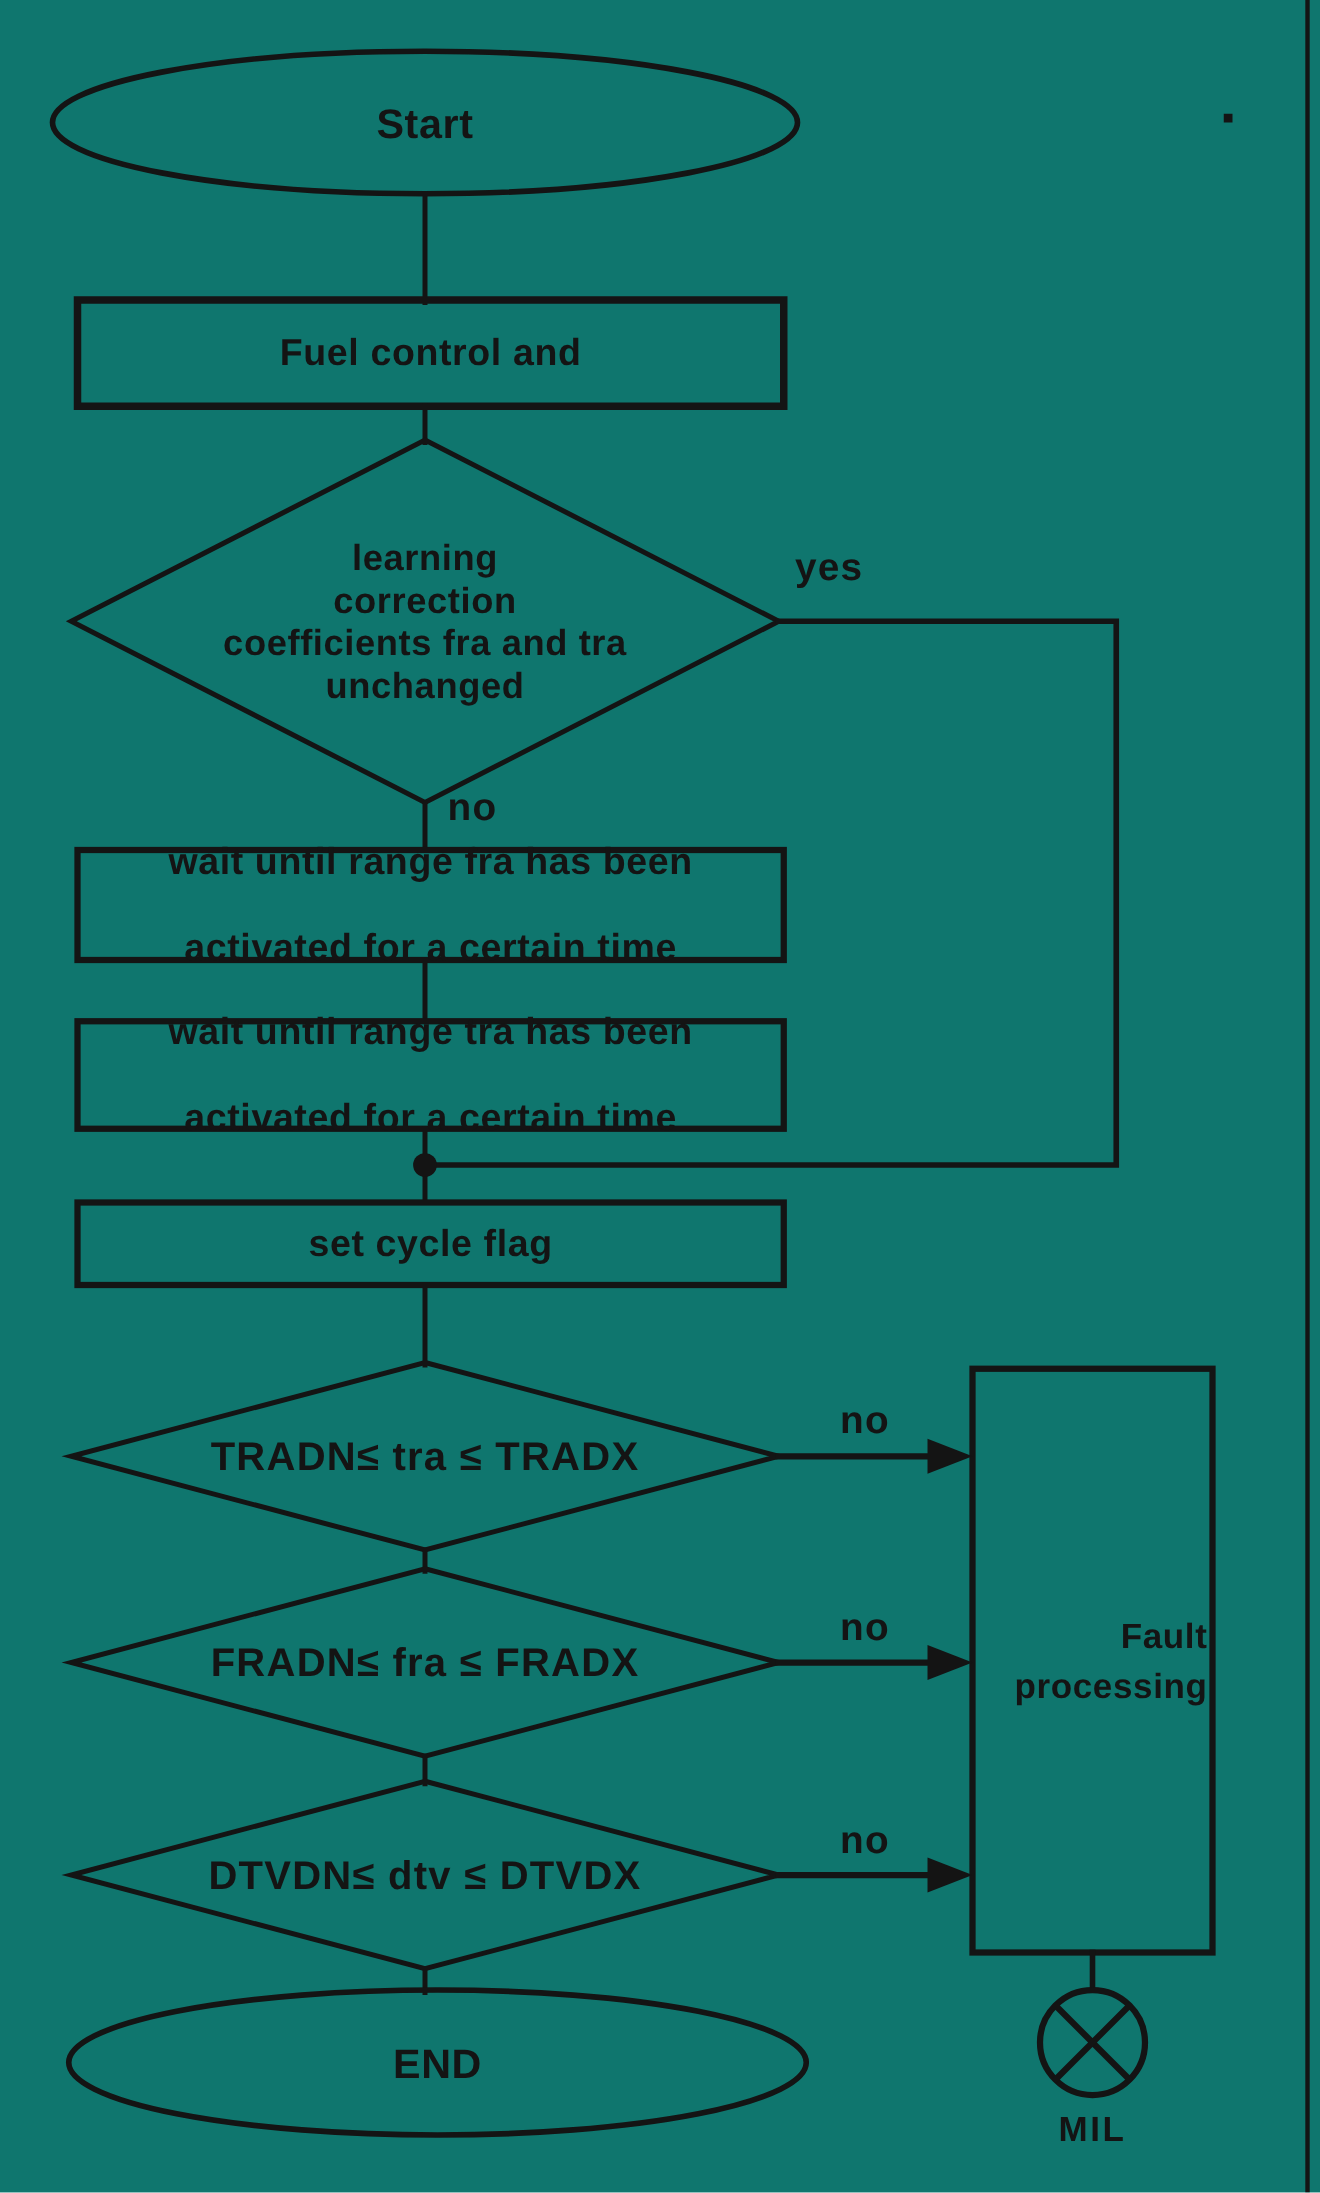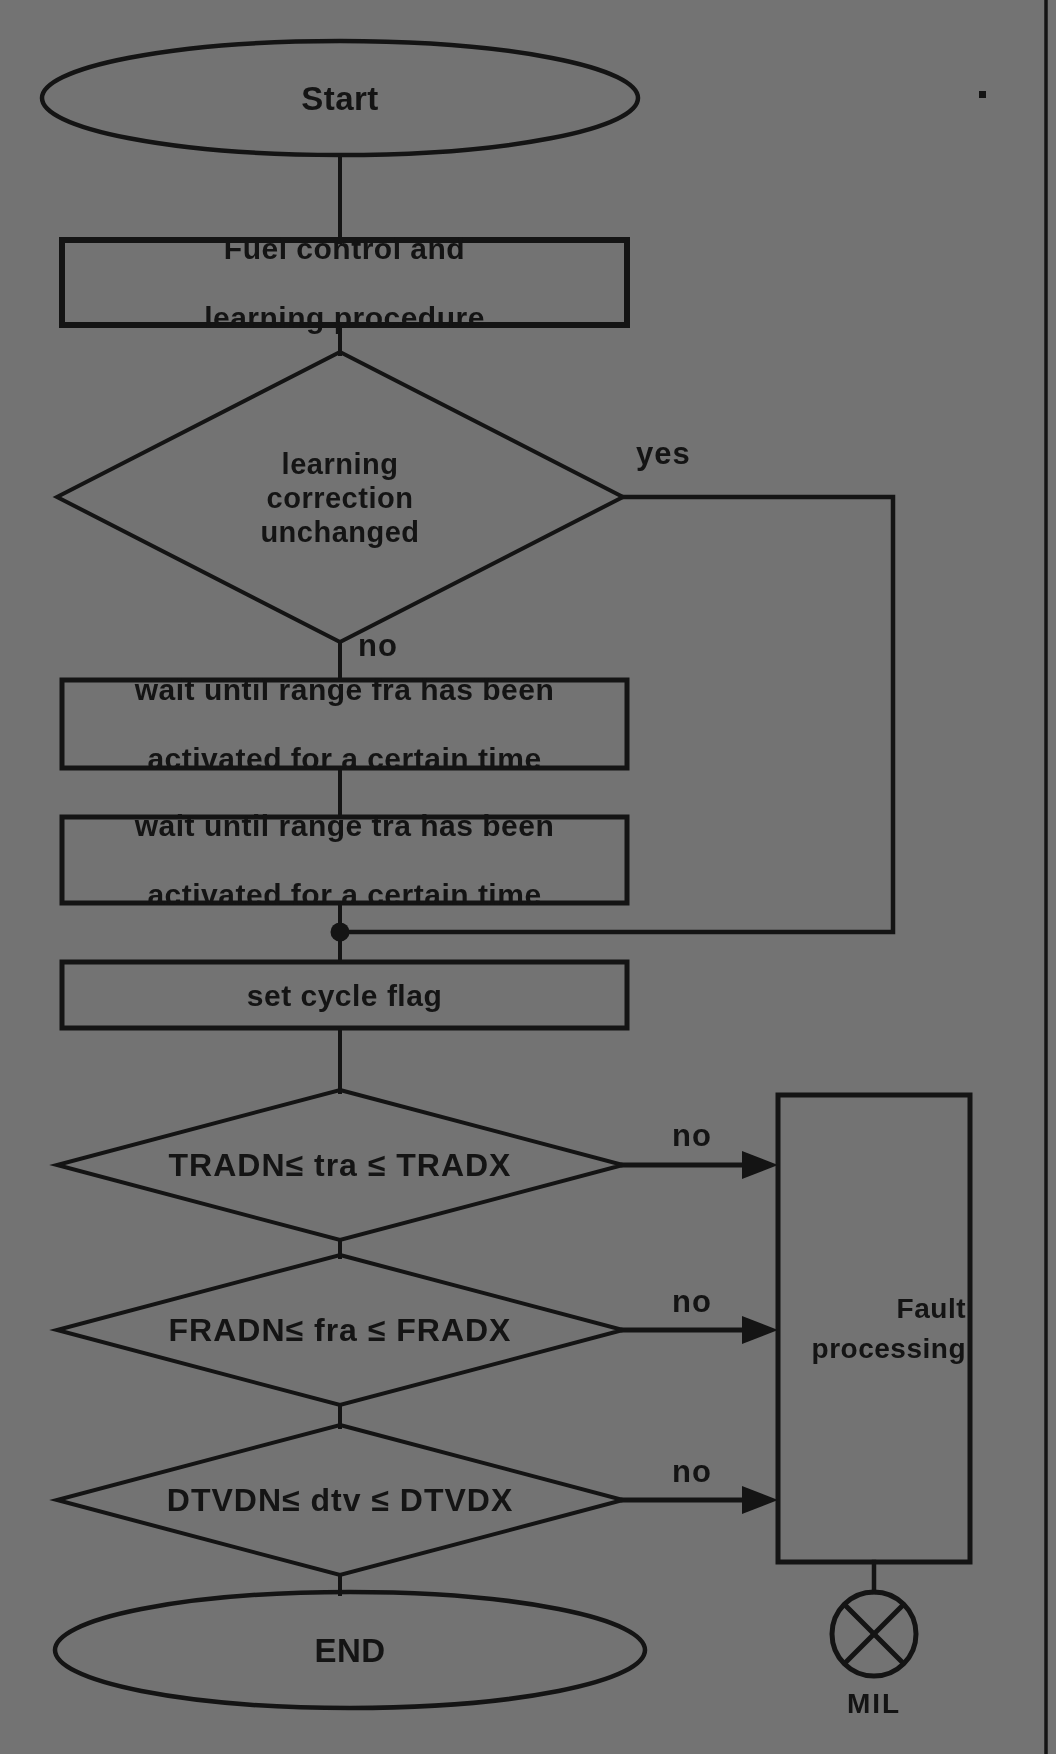--- a/index.html
+++ b/index.html
@@ -1,20 +1,20 @@
 <!DOCTYPE html>
 <html><head>
 <meta charset="utf-8">
 <style>
   html,body{margin:0;padding:0;background:#ffffff;}
   #page{
     position:relative;
     width:1056px;
     height:1754px;
-    background:#737373;
+    background:#0f766e;
     overflow:hidden;
     font-family:"Liberation Sans", sans-serif;
   }
   #shapes{position:absolute;left:0;top:0;width:1056px;height:1754px;}
   .txt{
     position:absolute;
     color:#141414;
     font-weight:700;
     display:flex;
     flex-direction:column;
@@ -101,26 +101,26 @@
       <circle cx="874" cy="1634" r="42" stroke-width="5"></circle>
       <line x1="845" y1="1605" x2="903" y2="1663" stroke-width="5"></line>
       <line x1="845" y1="1663" x2="903" y2="1605" stroke-width="5"></line>
     </g>
   </svg>
 
   <div class="txt terminator-label" style="left:42px;top:44px;width:596px;height:110px;">Start</div>
 
   <div class="txt node-label" style="left:62px;top:240px;width:565px;height:85px;">
     <span>Fuel control and</span>
-    <span>learning procedure</span>
   </div>
 
   <div class="txt decision1-label" style="left:57px;top:356px;width:566px;height:284px;">
     <span>learning</span>
     <span>correction</span>
+    <span>coefficients fra and tra</span>
     <span>unchanged</span>
   </div>
 
   <div class="branch-label" style="left:636px;top:438px;">yes</div>
   <div class="branch-label" style="left:358px;top:630px;">no</div>
 
   <div class="txt node-label" style="left:62px;top:680px;width:565px;height:88px;">
     <span>wait until range fra has been</span>
     <span>activated for a certain time</span>
   </div>

